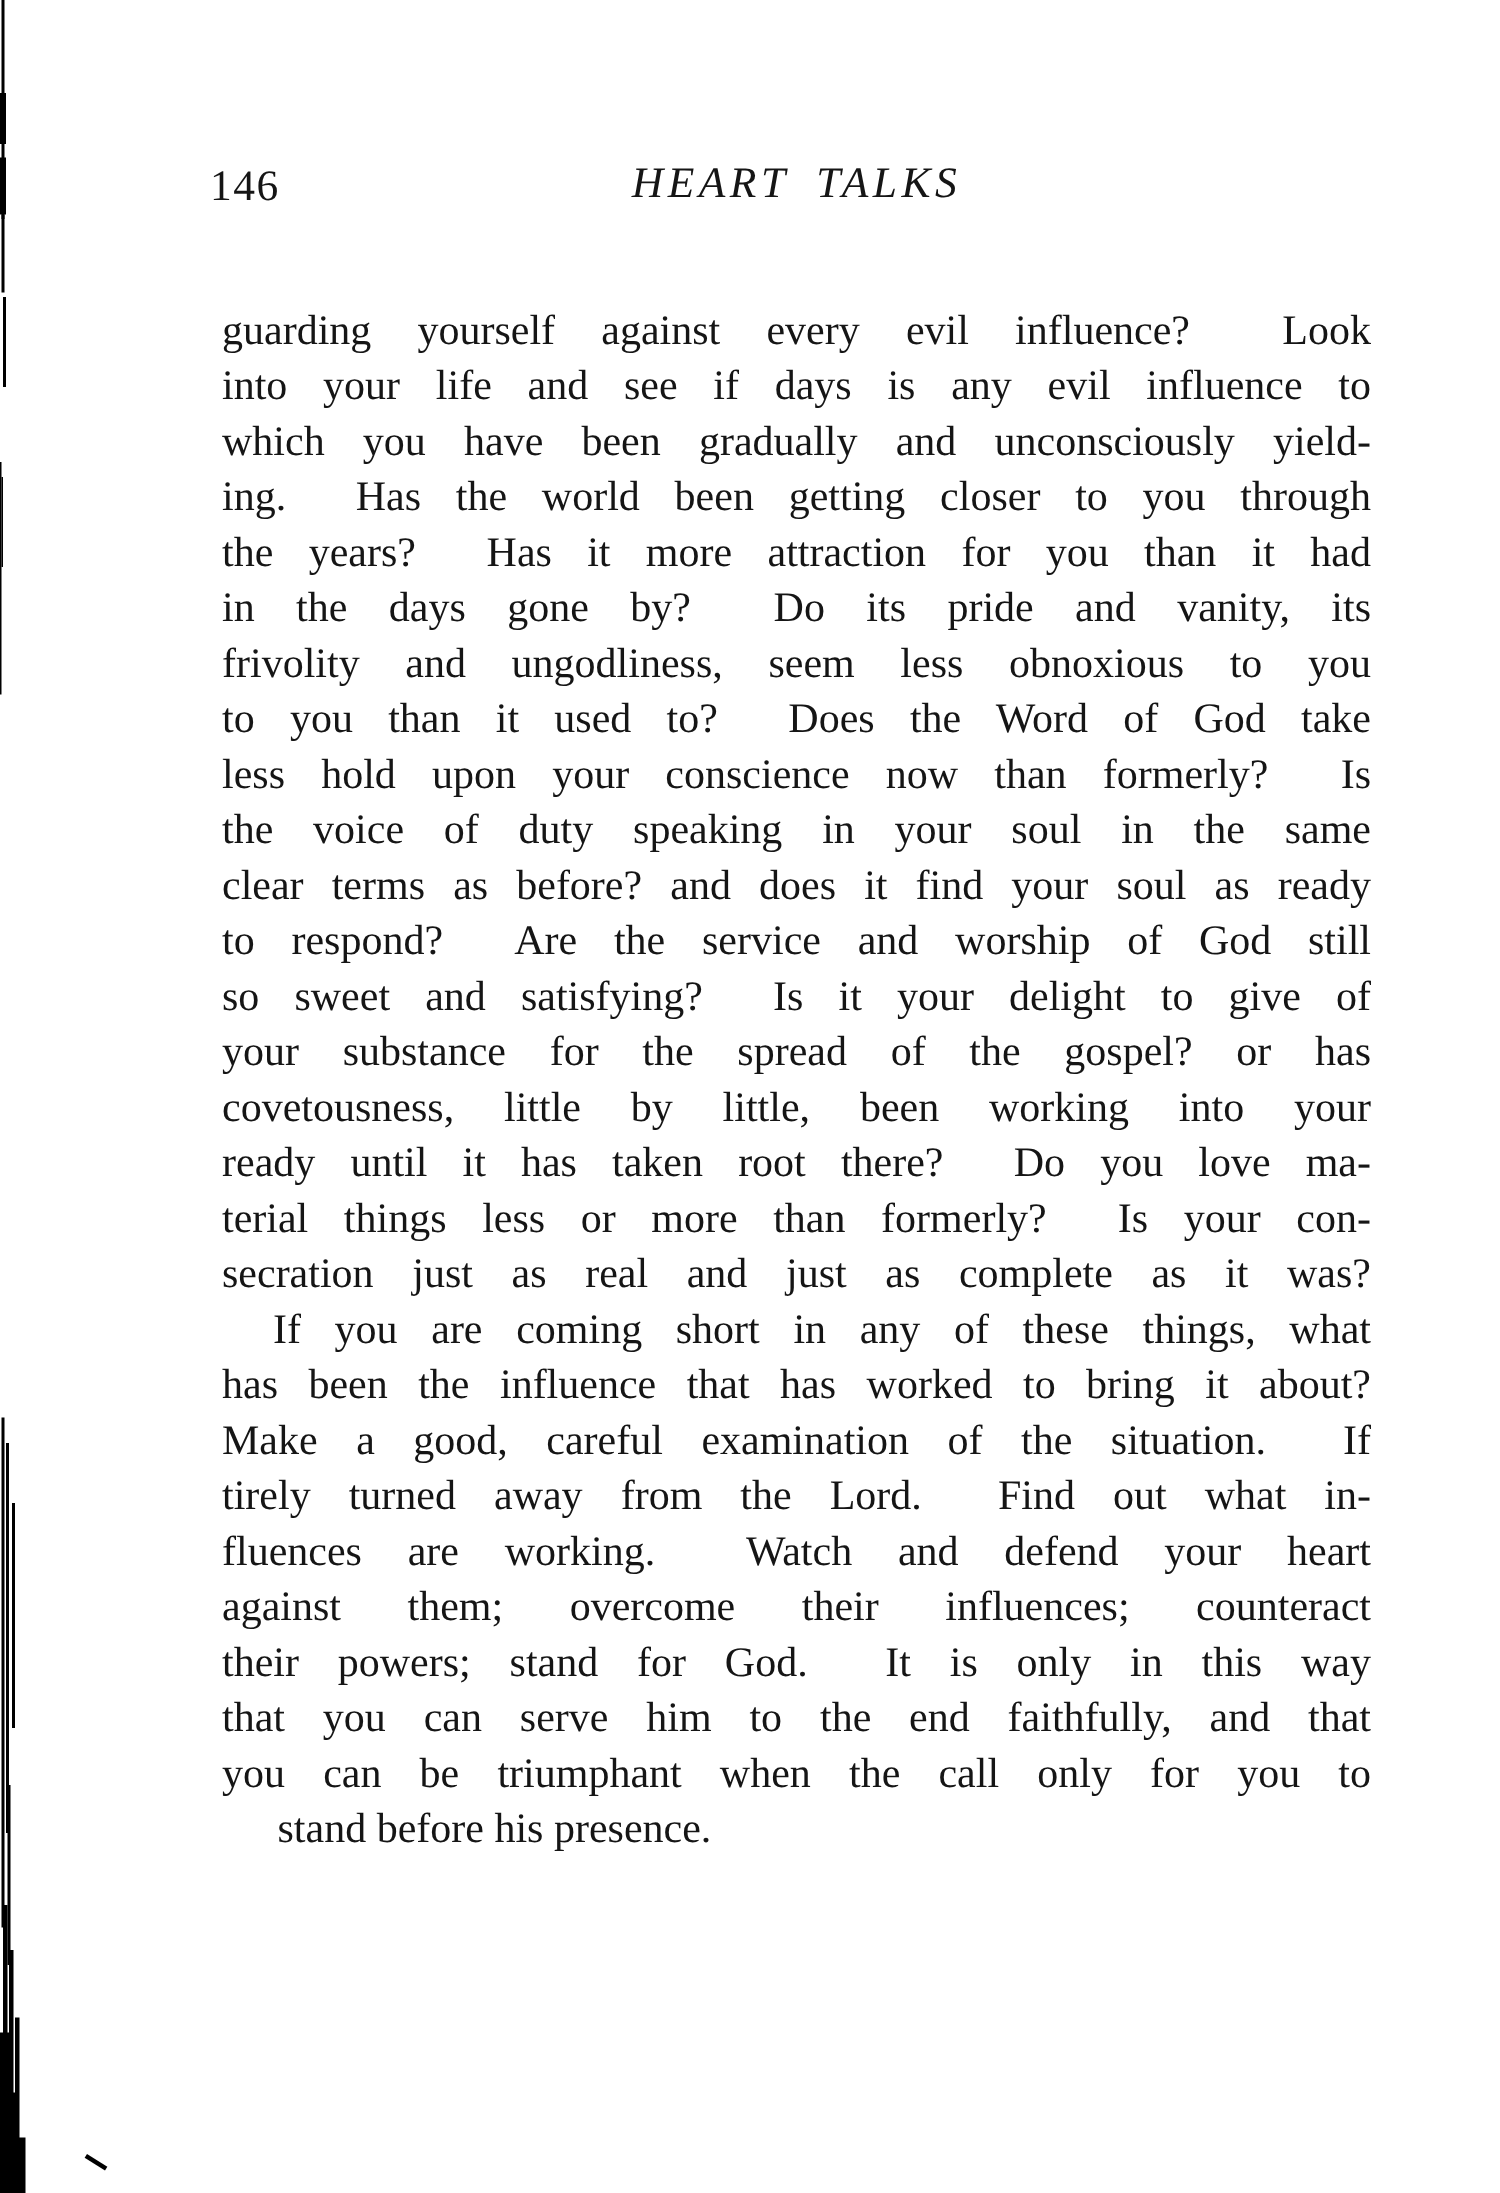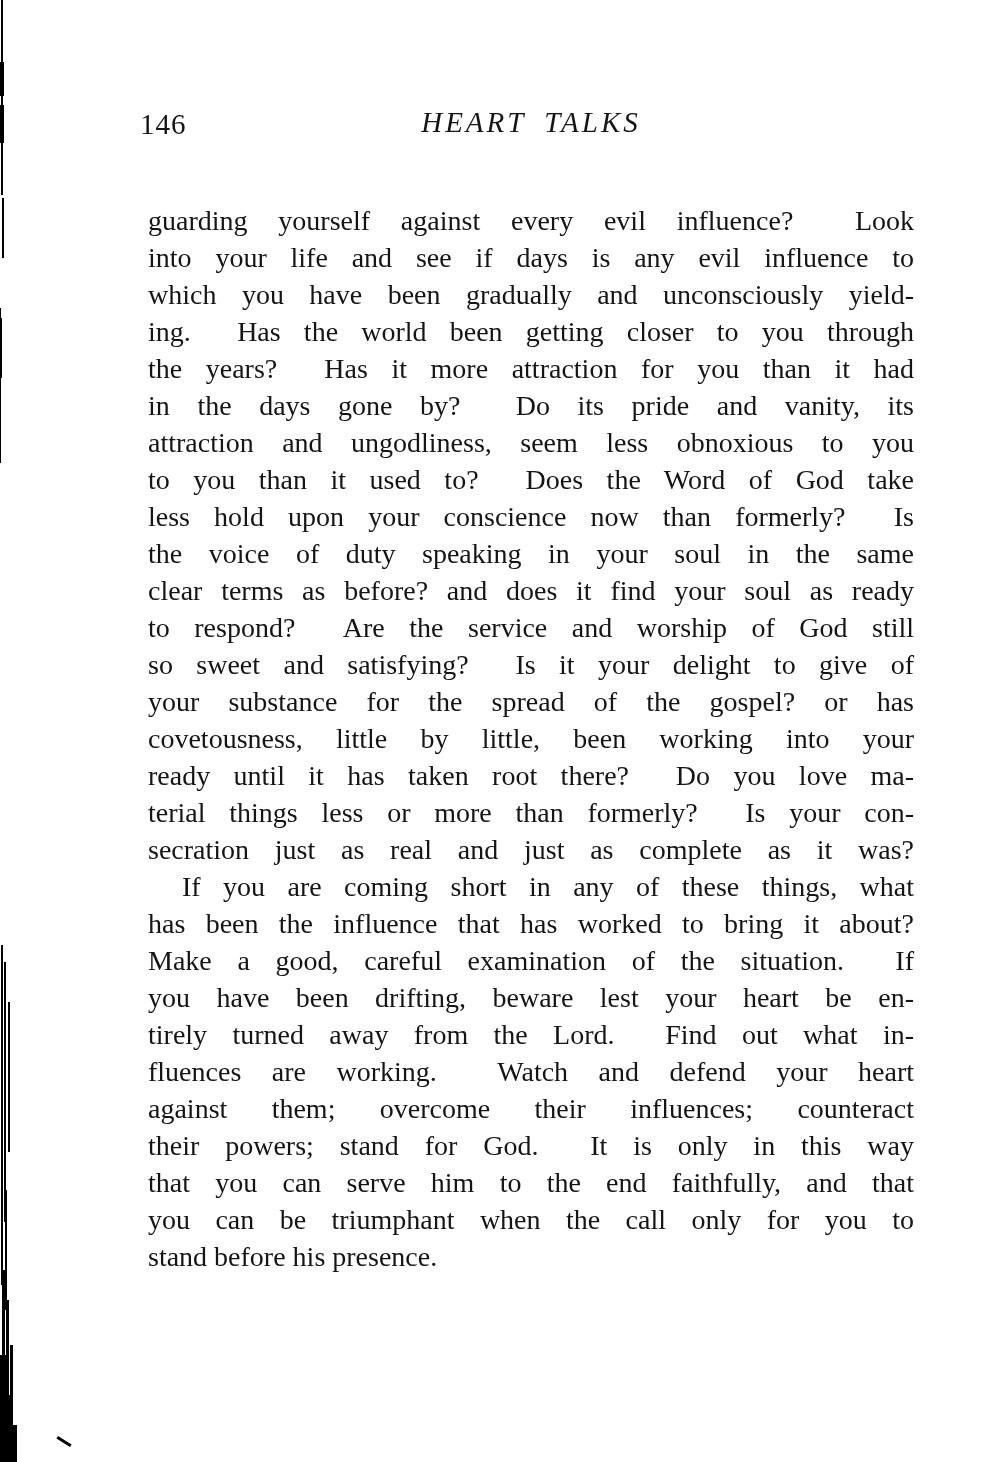--- a/index.html
+++ b/index.html
@@ -61,21 +61,21 @@
   }
   .body-text { font-size: 28px; }
   .line {
     line-height: 37px;
     height: 37px;
     white-space: pre-wrap;
     text-align: justify;
     text-align-last: justify;
     overflow: visible;
   }
-  .line.last { text-align-last: left; }
+  .line.last { text-align-last: left; margin-left: 37px; }
   .line.indent { text-indent: 34px; }
 </style>
 </head>
 <body>
 
 <div class="page">
 
   <div class="artifact a1"></div>
   <div class="artifact a2"></div>
   <div class="artifact a3"></div>
@@ -104,39 +104,38 @@
 
     <div class="body-text">
 
       <div class="paragraph">
         <div class="line">guarding yourself against every evil influence?  Look</div>
         <div class="line">into your life and see if days is any evil influence to</div>
         <div class="line">which you have been gradually and unconsciously yield-</div>
         <div class="line">ing.  Has the world been getting closer to you through</div>
         <div class="line">the years?  Has it more attraction for you than it had</div>
         <div class="line">in the days gone by?  Do its pride and vanity, its</div>
-        <div class="line">attraction and ungodliness, seem less obnoxious to you</div>
+        <div class="line">frivolity and ungodliness, seem less obnoxious to you</div>
         <div class="line">to you than it used to?  Does the Word of God take</div>
         <div class="line">less hold upon your conscience now than formerly?  Is</div>
         <div class="line">the voice of duty speaking in your soul in the same</div>
         <div class="line">clear terms as before? and does it find your soul as ready</div>
         <div class="line">to respond?  Are the service and worship of God still</div>
         <div class="line">so sweet and satisfying?  Is it your delight to give of</div>
         <div class="line">your substance for the spread of the gospel? or has</div>
         <div class="line">covetousness, little by little, been working into your</div>
         <div class="line">ready until it has taken root there?  Do you love ma-</div>
         <div class="line">terial things less or more than formerly?  Is your con-</div>
         <div class="line">secration just as real and just as complete as it was?</div>
       </div>
 
       <div class="paragraph">
         <div class="line indent">If you are coming short in any of these things, what</div>
         <div class="line">has been the influence that has worked to bring it about?</div>
         <div class="line">Make a good, careful examination of the situation.  If</div>
-        <div class="line">you have been drifting, beware lest your heart be en-</div>
         <div class="line">tirely turned away from the Lord.  Find out what in-</div>
         <div class="line">fluences are working.  Watch and defend your heart</div>
         <div class="line">against them; overcome their influences; counteract</div>
         <div class="line">their powers; stand for God.  It is only in this way</div>
         <div class="line">that you can serve him to the end faithfully, and that</div>
         <div class="line">you can be triumphant when the call only for you to</div>
         <div class="line last">stand before his presence.</div>
       </div>
 
     </div>

